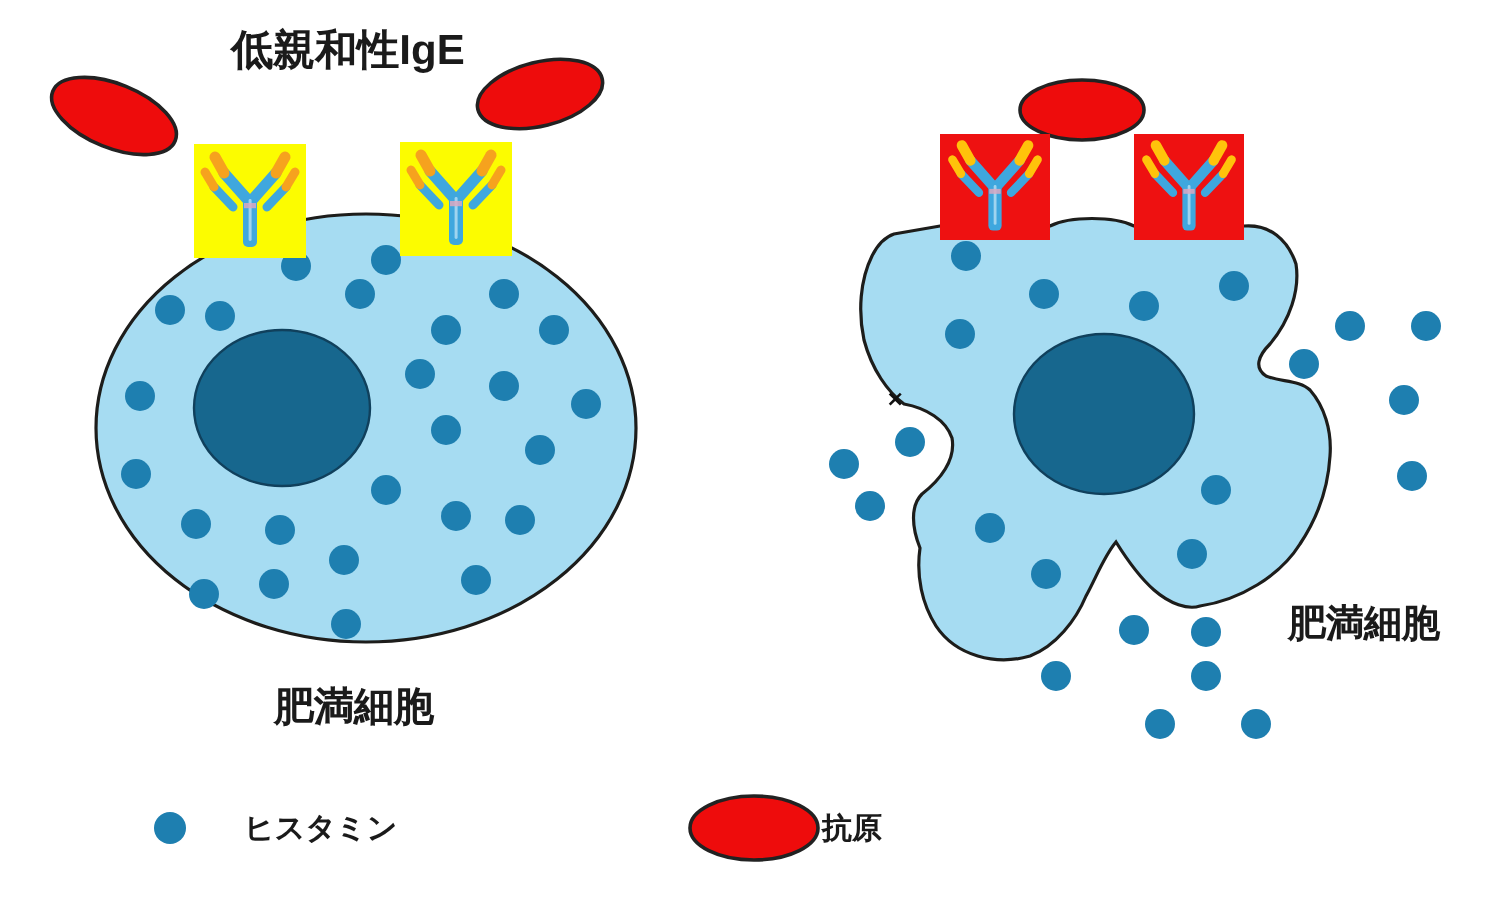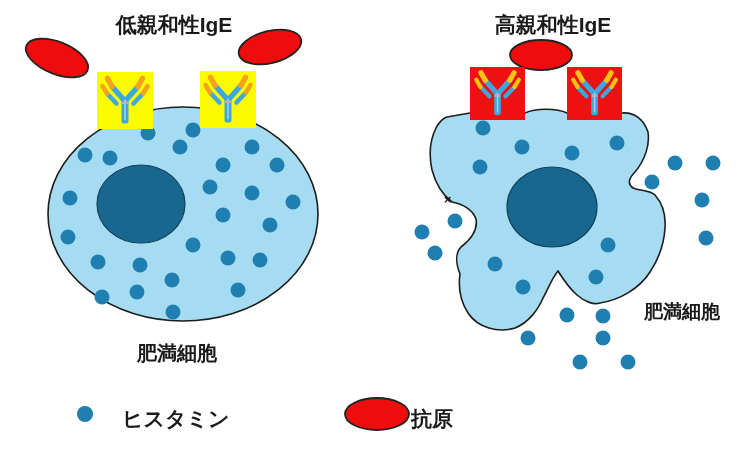--- a/index.html
+++ b/index.html
@@ -14,21 +14,21 @@
   .box-red{fill:var(--receptor-box-red,#ee1111);}
   .ab-b{stroke:var(--antibody-blue,#3fa7de);fill:none;stroke-linecap:round;}
   .ab-t{stroke:var(--tip,#f6a21e);fill:none;stroke-linecap:round;}
   .ab-stem{fill:var(--antibody-blue,#3fa7de);}
   .ab-stripe{fill:#9fd4ef;}
   .ab-joint{fill:#d9a8c2;opacity:.85;}
   .xmark{fill:#111;font:bold 11px "DejaVu Sans",sans-serif;}
   .label{position:absolute;color:var(--text,#1a1a1a);font-weight:bold;white-space:nowrap;}
   .title{font-size:21px;text-align:center;width:200px;}
   .cell-label{font-size:20px;text-align:center;width:200px;}
-  .legend-label{font-size:21px;}
+  .legend-label{font-size:15px;}
 </style>
 </head>
 <body>
 
 <div id="stage">
 
   <svg id="diagram" width="750" height="450" viewBox="0 0 750 450">
 
     <defs>
       <symbol id="igE" viewBox="0 0 56 56" overflow="visible">
@@ -162,20 +162,19 @@
         <rect class="box-red" x="567" y="67" width="55" height="53"></rect>
         <use href="#igE" x="567" y="67" width="55" height="53" style="--tip:var(--tip-gold)"></use>
       </g>
     </g>
 
     <circle class="granule" cx="85" cy="414" r="8"></circle>
     <ellipse class="antigen" cx="377" cy="414" rx="32" ry="16"></ellipse>
   </svg>
 
   <div class="label title" style="left:74px;top:11px;">低親和性IgE</div>
-  <div class="label title" style="left:453px;top:11px;">高親和性IgE</div>
 
   <div class="label cell-label" style="left:77px;top:340px;">肥満細胞</div>
   <div class="label cell-label" style="left:582px;top:299px;font-size:19px;">肥満細胞</div>
 
   <div class="label legend-label" style="left:122px;top:405px;">ヒスタミン</div>
   <div class="label legend-label" style="left:411px;top:405px;">抗原</div>
 </div>
 
 </body></html>

